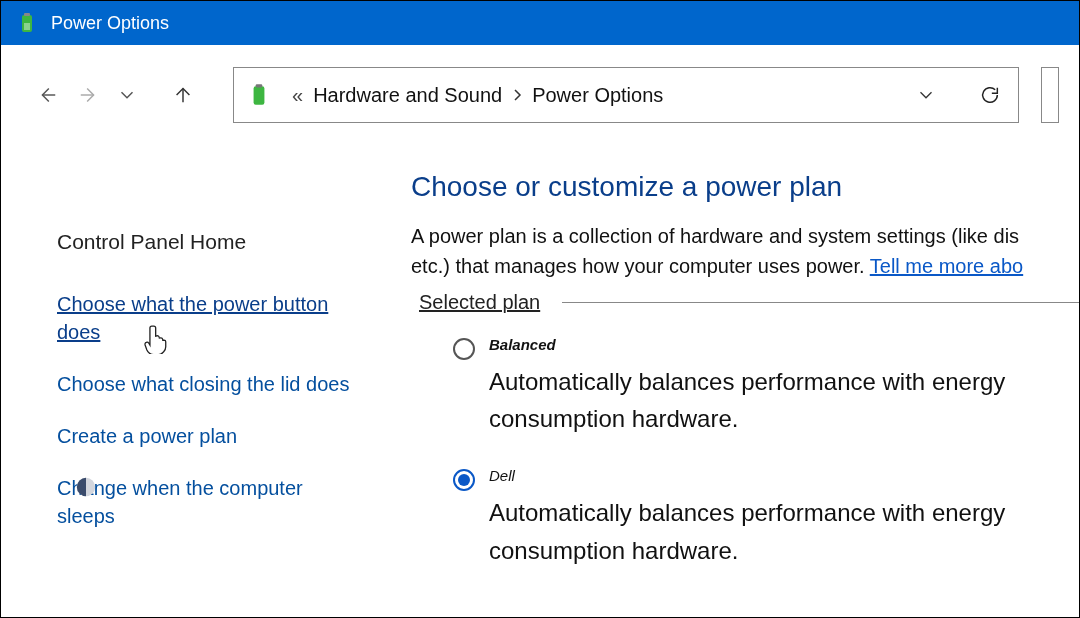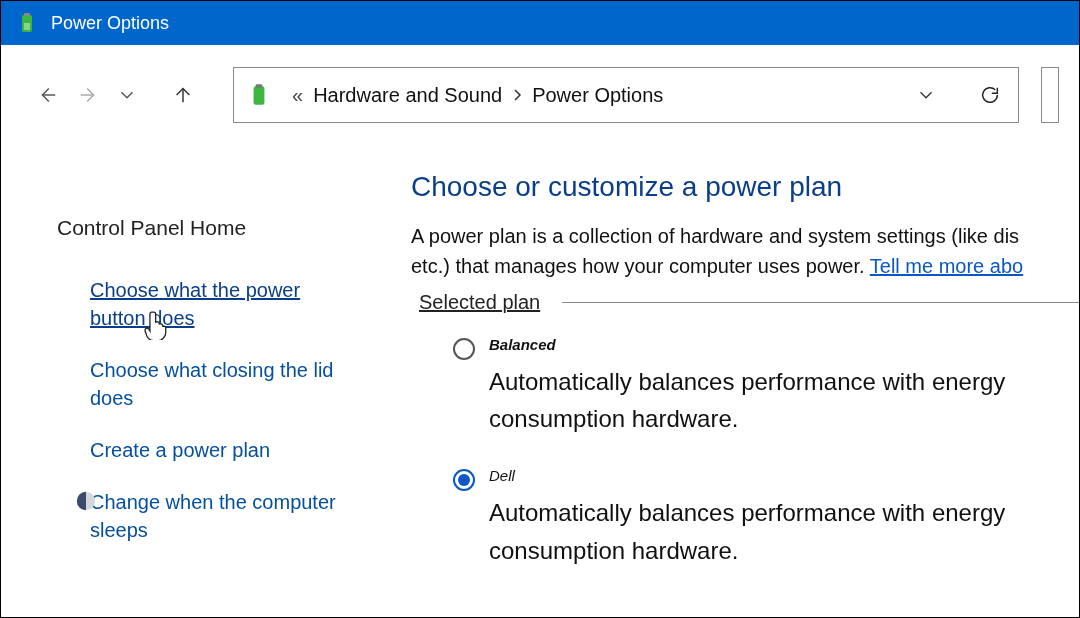--- a/index.html
+++ b/index.html
@@ -96,21 +96,20 @@
       font-size: 21px;
       color: #222;
       margin-bottom: 36px;
     }
     .side-link {
       font-size: 20px;
       color: #044f9e;
       margin-bottom: 24px;
       line-height: 1.4;
       cursor: pointer;
-      margin-left: 33px;
     }
     .side-link.active {
       text-decoration: underline;
       color: #0a3e8a;
     }
     .sleep-icon {
       width: 22px; height: 22px;
       position: absolute;
       left: 18px;
       margin-top: 2px;

